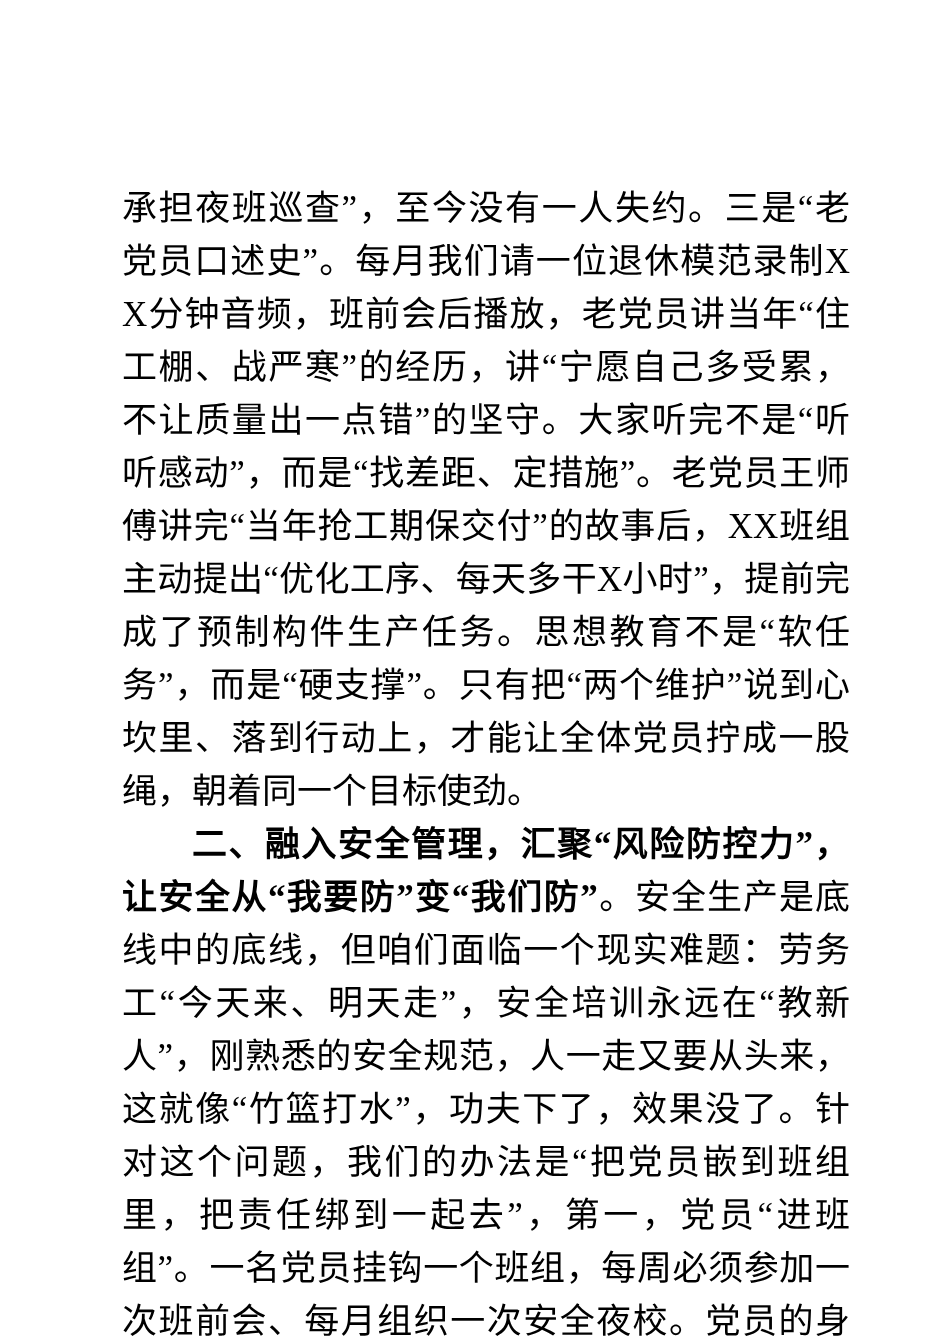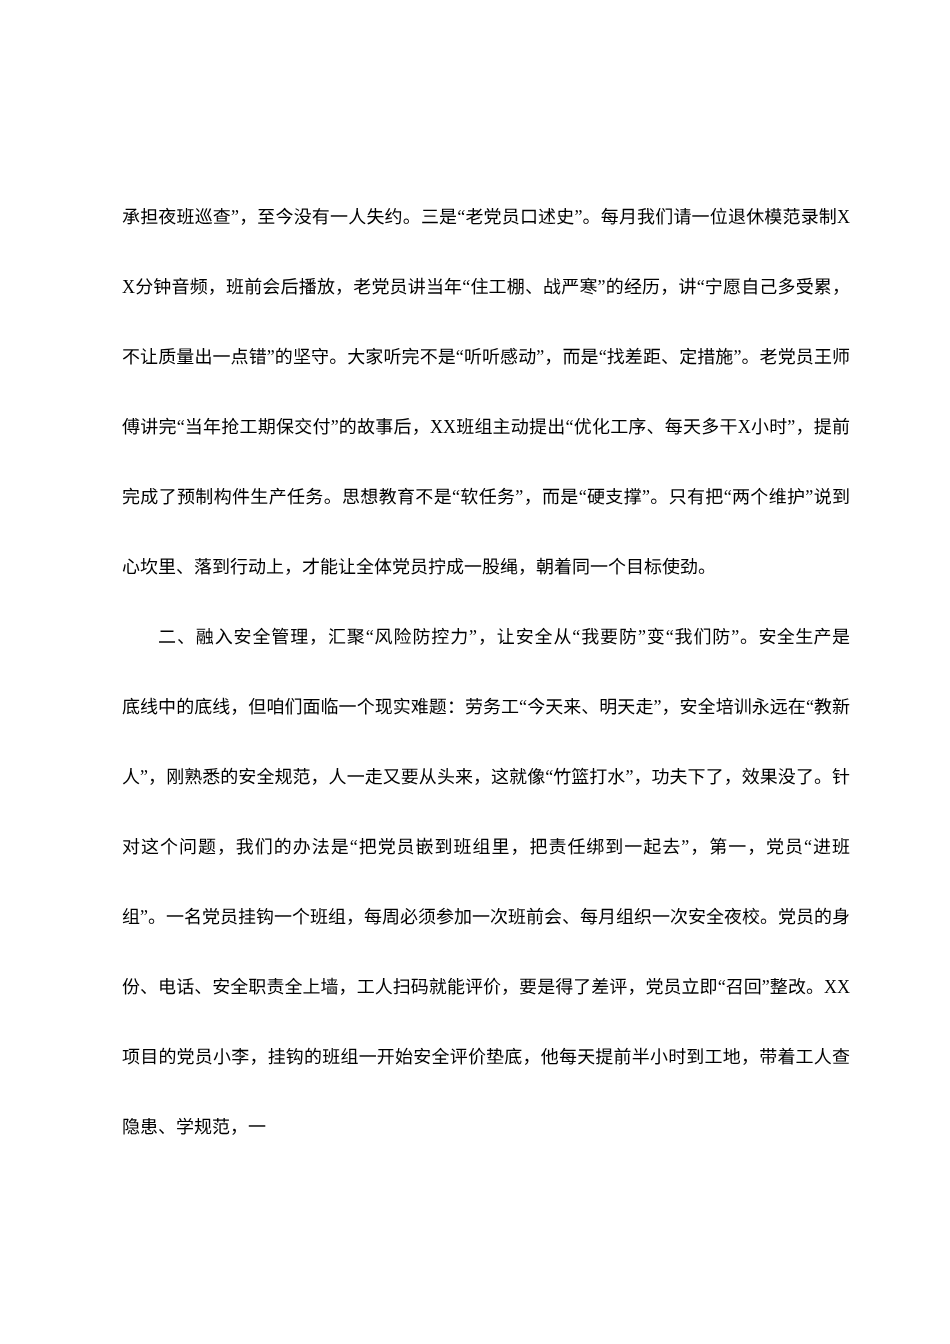--- a/index.html
+++ b/index.html
@@ -13,35 +13,35 @@
     overflow: hidden;
   }
   .page {
     box-sizing: border-box;
     width: 950px;
     height: 1344px;
     padding: 182px 100px 8px 122px;
     background: #ffffff;
     color: #000000;
     font-family: "Liberation Serif", "DejaVu Serif", serif;
-    font-size: 18px;
-    line-height: 70px;
+    font-size: 35px;
+    line-height: 53px;
     text-align: justify;
     text-justify: inter-ideograph;
     word-break: break-all;
   }
   .para {
     margin: 0;
     padding: 0;
   }
   .para.indent-2em {
     text-indent: 2em;
   }
   .bold-run {
-    font-weight: 400;
+    font-weight: 700;
     letter-spacing: 0.5px;
   }
 </style>
 </head>
 <body>
 
 <div class="page">
   <p class="para">承担夜班巡查”，至今没有一人失约。三是“老党员口述史”。每月我们请一位退休模范录制XX分钟音频，班前会后播放，老党员讲当年“住工棚、战严寒”的经历，讲“宁愿自己多受累，不让质量出一点错”的坚守。大家听完不是“听听感动”，而是“找差距、定措施”。老党员王师傅讲完“当年抢工期保交付”的故事后，XX班组主动提出“优化工序、每天多干X小时”，提前完成了预制构件生产任务。思想教育不是“软任务”，而是“硬支撑”。只有把“两个维护”说到心坎里、落到行动上，才能让全体党员拧成一股绳，朝着同一个目标使劲。</p>
   <p class="para indent-2em"><span class="bold-run">二、融入安全管理，汇聚“风险防控力”，让安全从“我要防”变“我们防”</span><span>。安全生产是底线中的底线，但咱们面临一个现实难题：劳务工“今天来、明天走”，安全培训永远在“教新人”，刚熟悉的安全规范，人一走又要从头来，这就像“竹篮打水”，功夫下了，效果没了。针对这个问题，我们的办法是“把党员嵌到班组里，把责任绑到一起去”，第一，党员“进班组”。一名党员挂钩一个班组，每周必须参加一次班前会、每月组织一次安全夜校。党员的身份、电话、安全职责全上墙，工人扫码就能评价，要是得了差评，党员立即“召回”整改。XX项目的党员小李，挂钩的班组一开始安全评价垫底，他每天提前半小时到工地，带着工人查隐患、学规范，一</span></p>
 </div>

